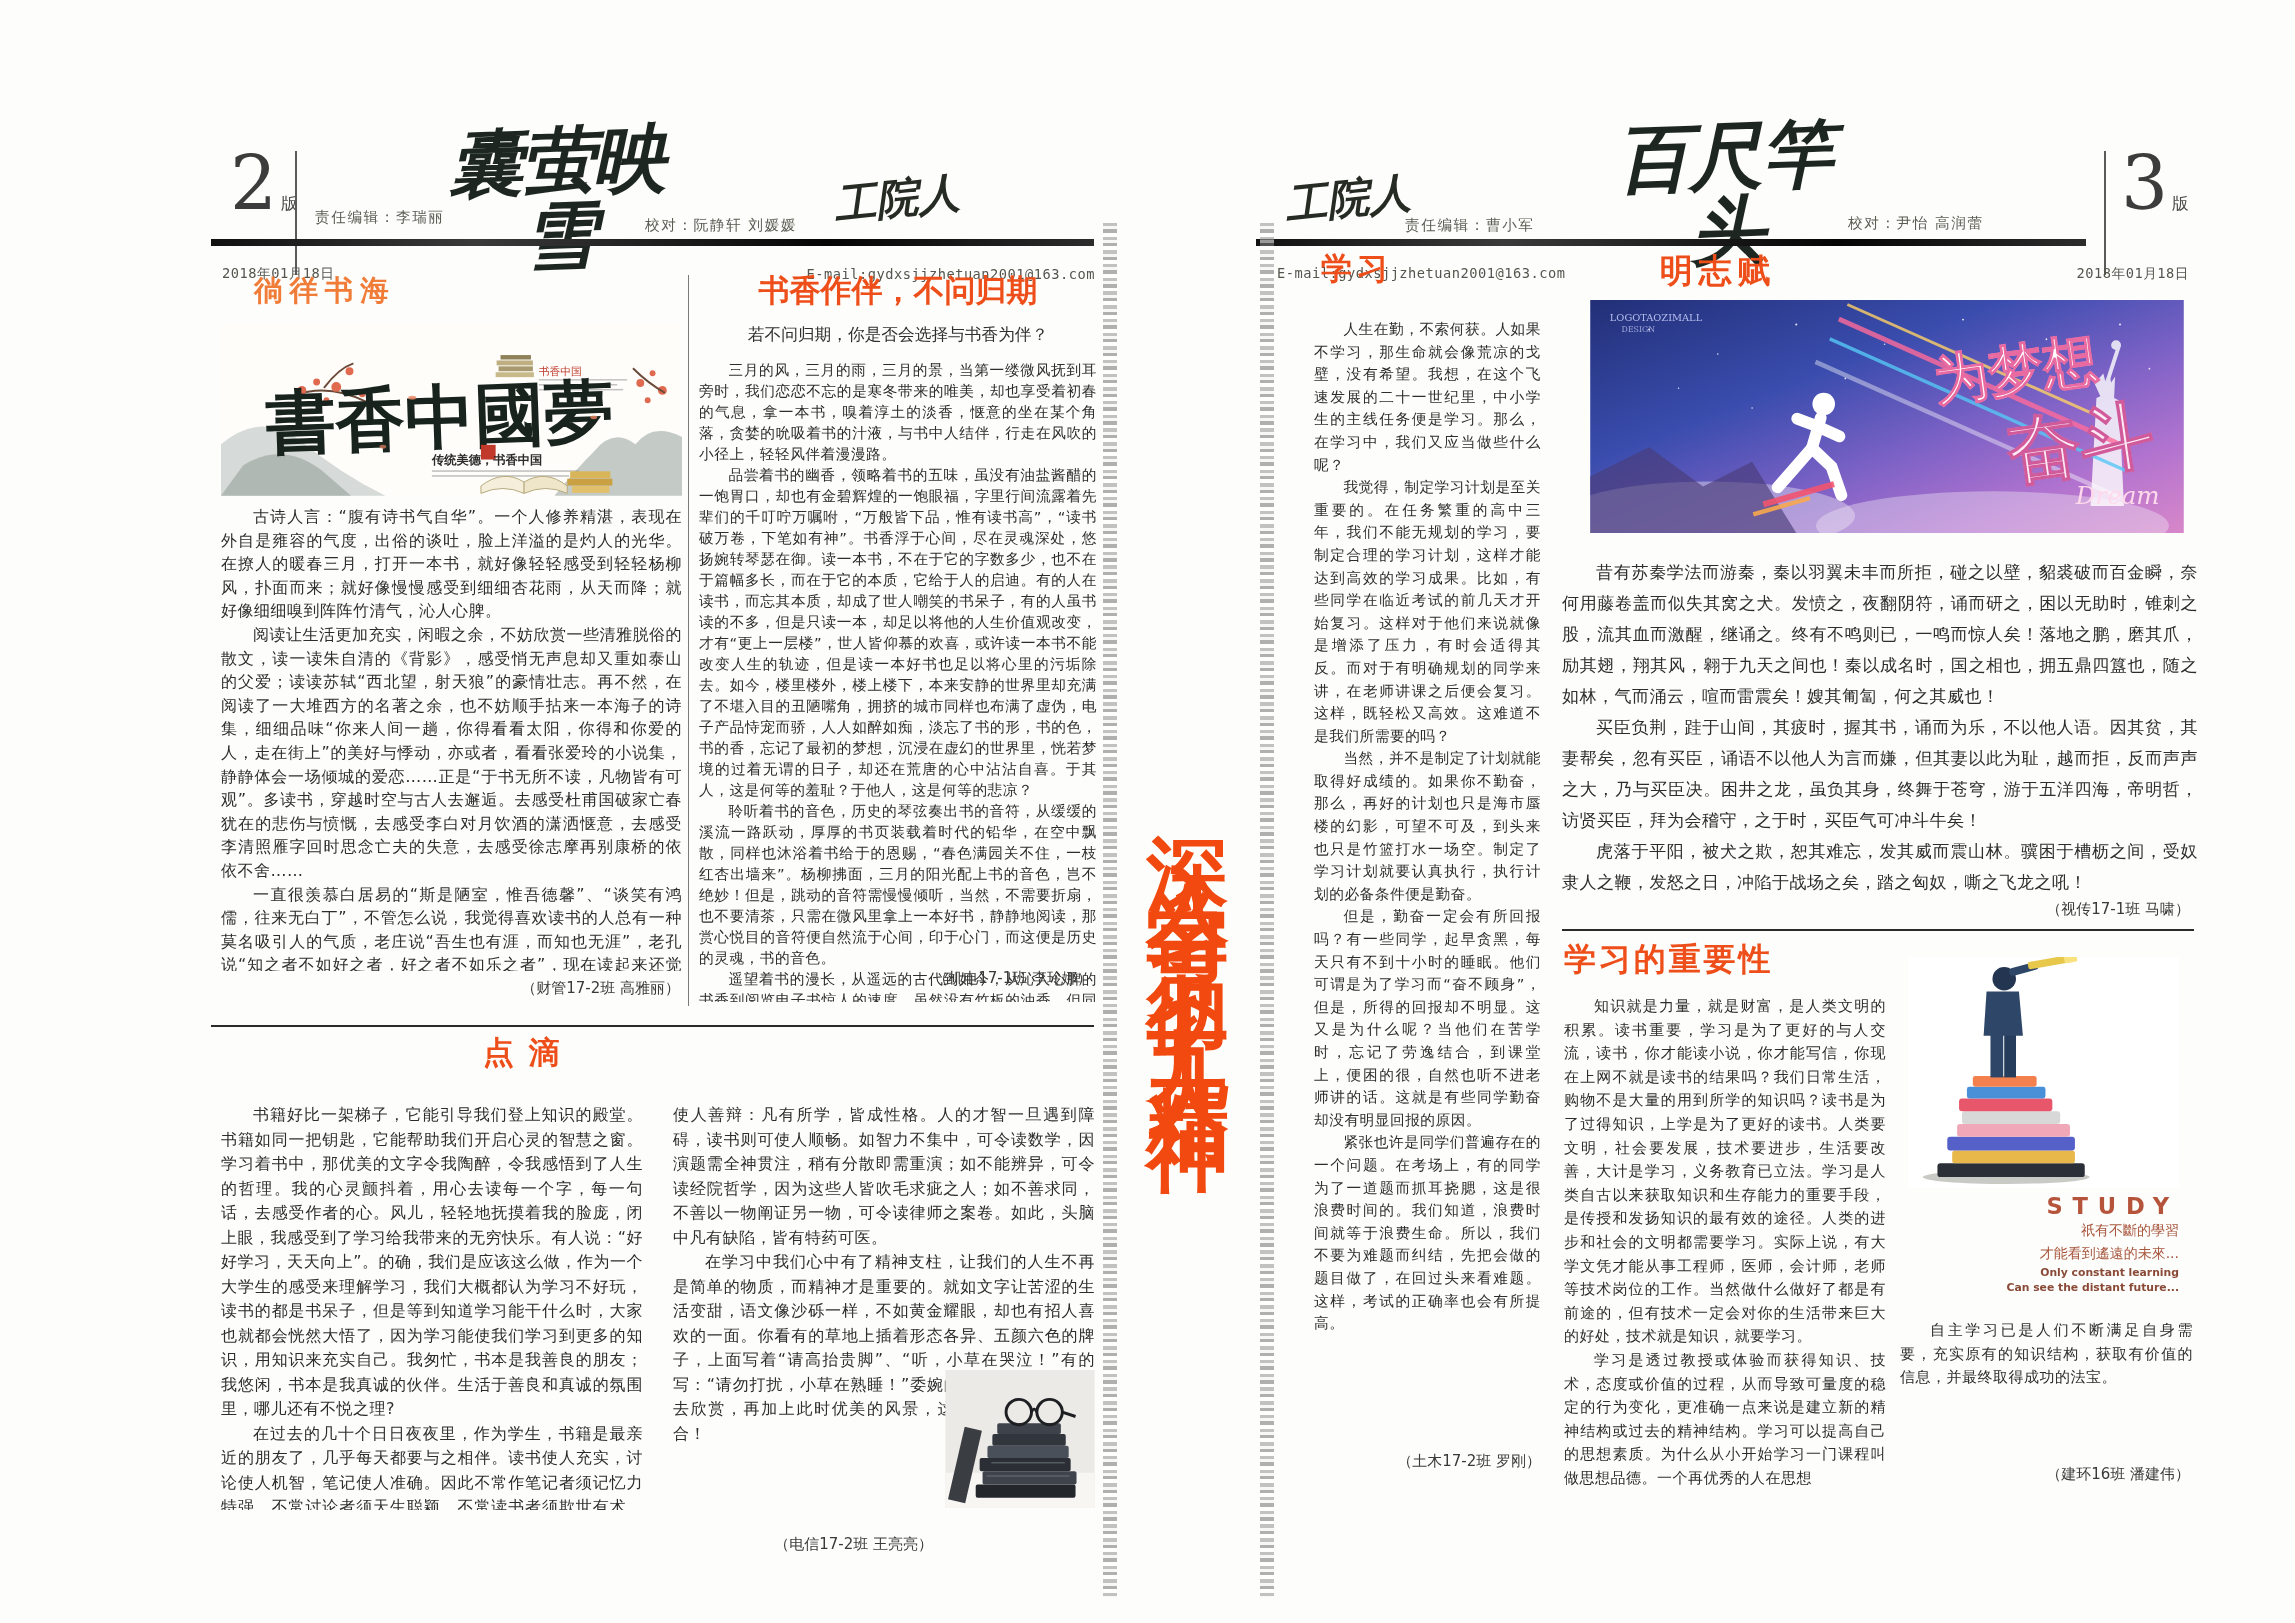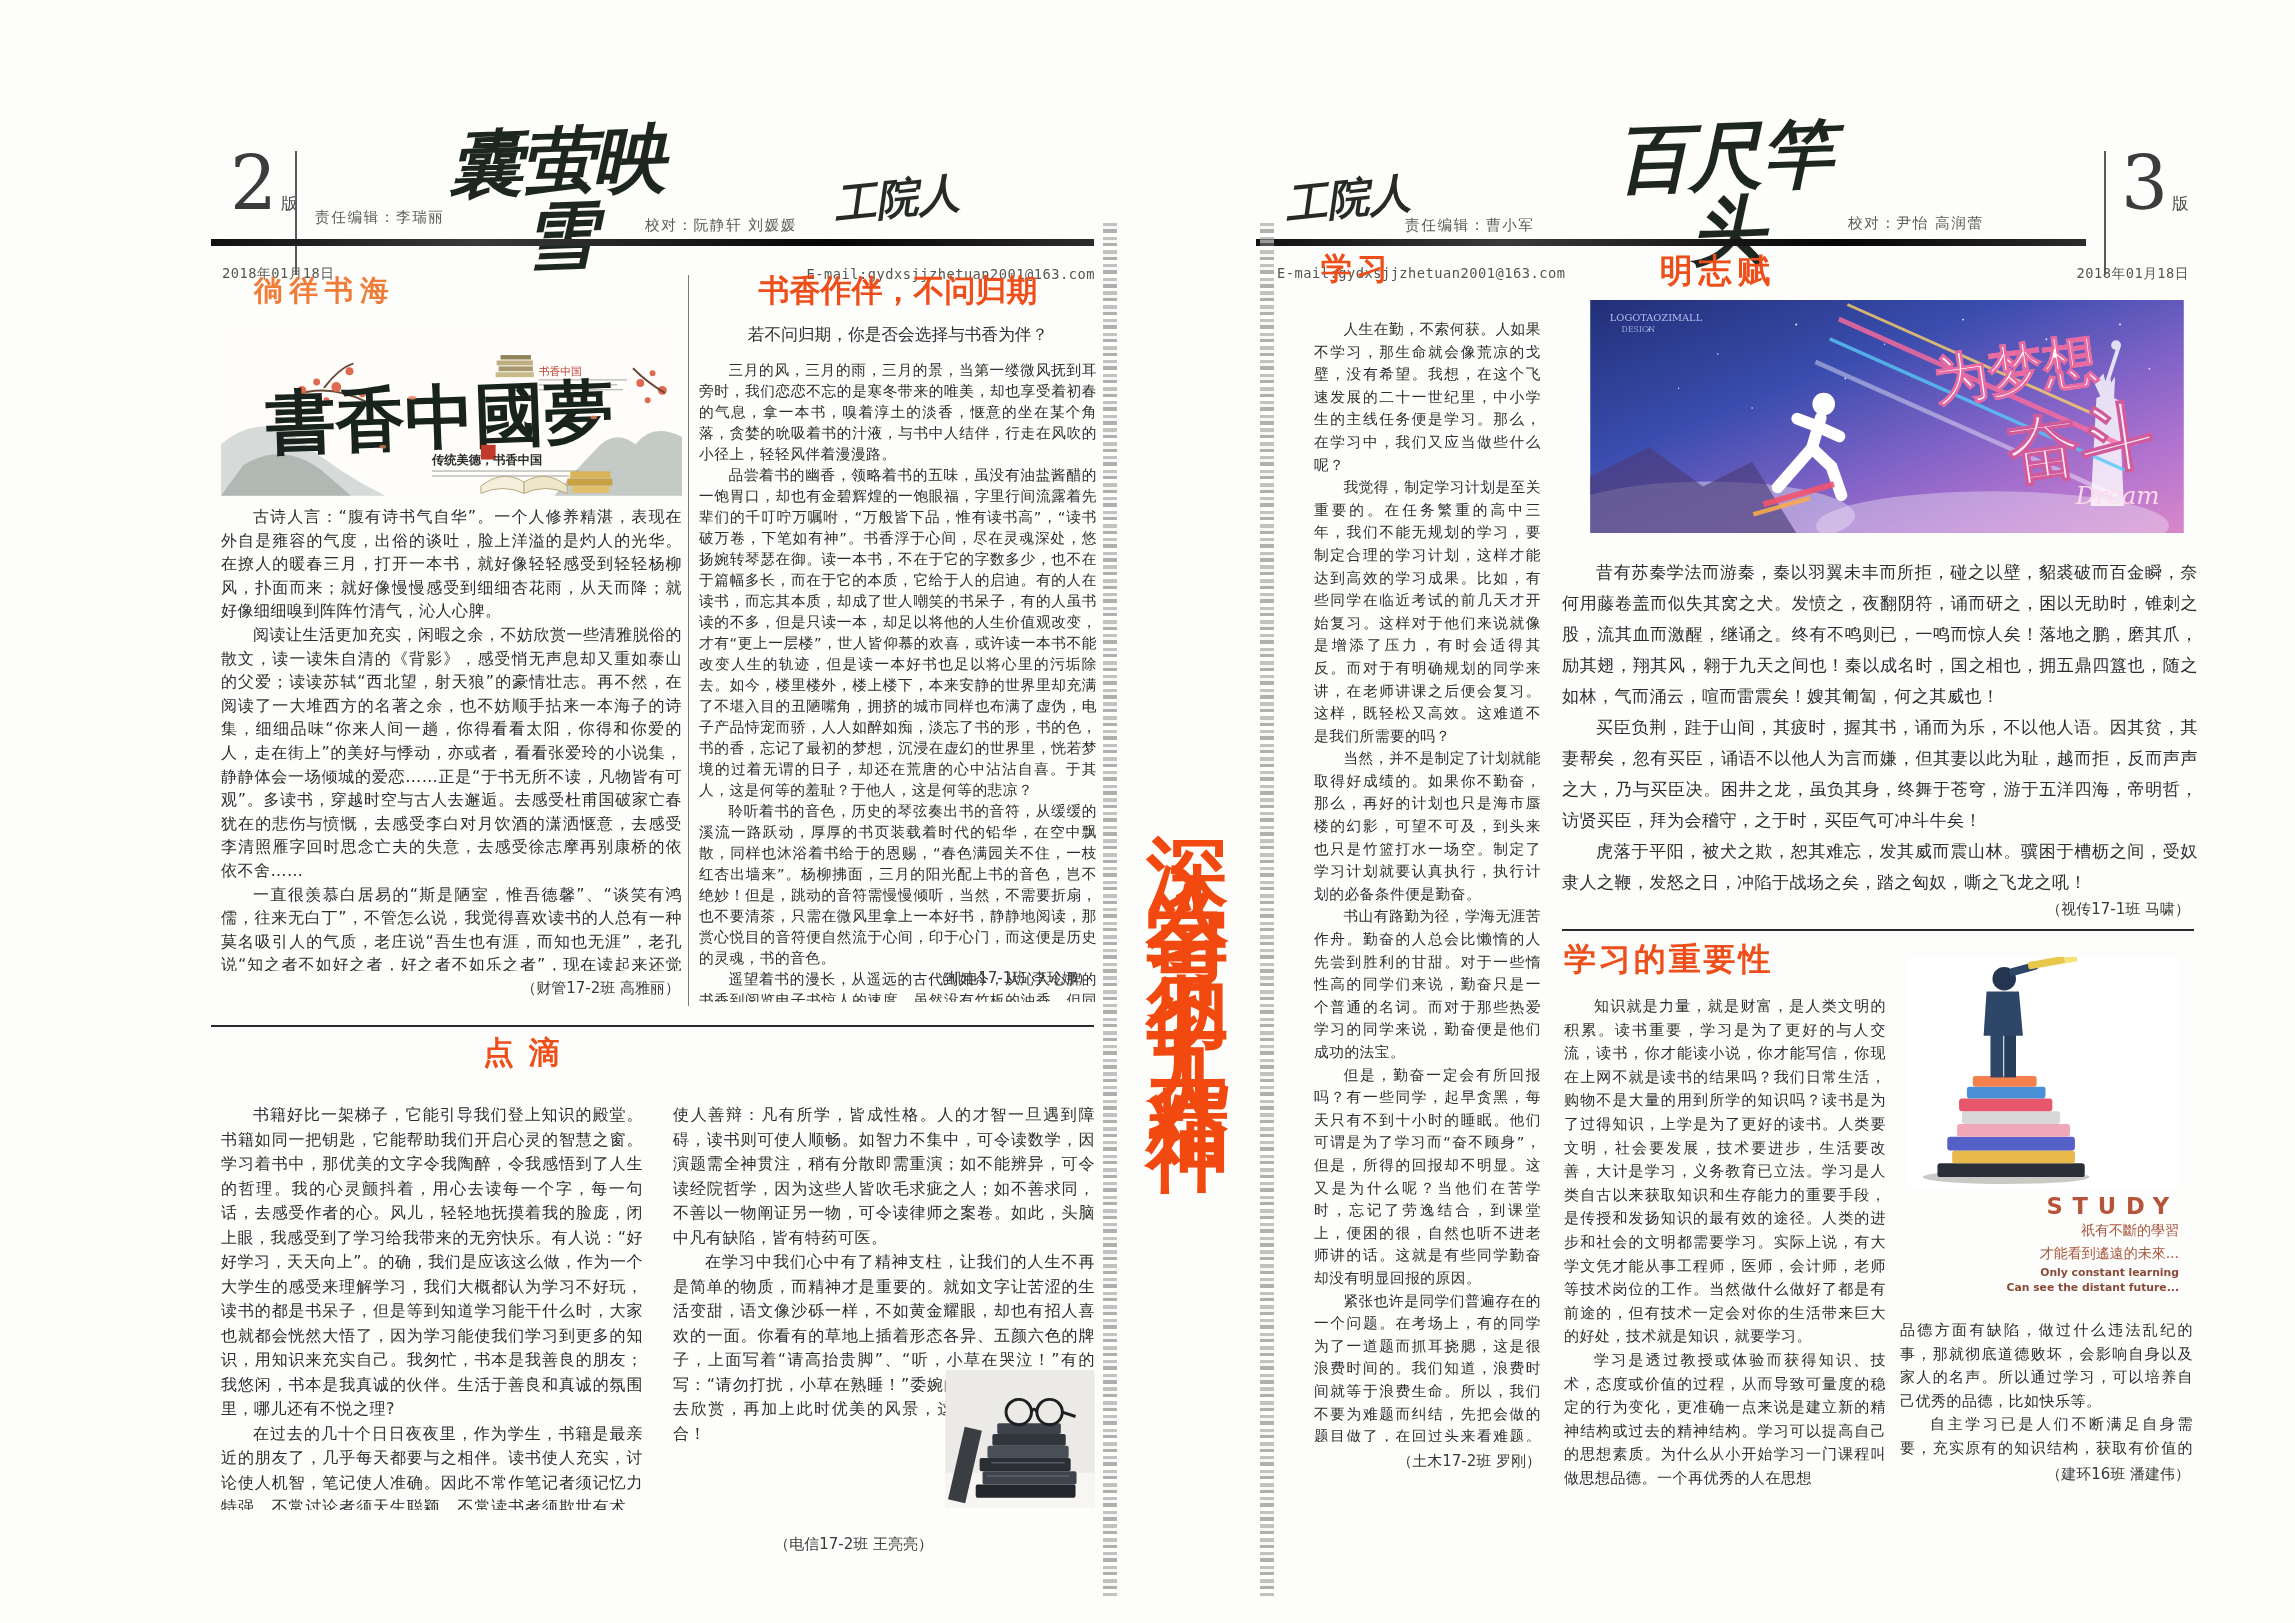--- a/index.html
+++ b/index.html
@@ -217,21 +217,20 @@
 
   <div class="abs banner-border" id="banner-border-l"></div>
   <div class="abs banner-border" id="banner-border-r"></div>
   <div class="abs" id="banner-text">深入学习贯彻十九大精神</div>
 
   <div class="abs heading" id="rc1-head">学习</div>
   <div class="abs body-txt" id="rc1-text">
     <p>人生在勤，不索何获。人如果不学习，那生命就会像荒凉的戈壁，没有希望。我想，在这个飞速发展的二十一世纪里，中小学生的主线任务便是学习。那么，在学习中，我们又应当做些什么呢？</p>
     <p>我觉得，制定学习计划是至关重要的。在任务繁重的高中三年，我们不能无规划的学习，要制定合理的学习计划，这样才能达到高效的学习成果。比如，有些同学在临近考试的前几天才开始复习。这样对于他们来说就像是增添了压力，有时会适得其反。而对于有明确规划的同学来讲，在老师讲课之后便会复习。这样，既轻松又高效。这难道不是我们所需要的吗？</p>
     <p>当然，并不是制定了计划就能取得好成绩的。如果你不勤奋，那么，再好的计划也只是海市蜃楼的幻影，可望不可及，到头来也只是竹篮打水一场空。制定了学习计划就要认真执行，执行计划的必备条件便是勤奋。</p>
-    <p>书山有路勤为径，学海无涯苦作舟。勤奋的人总会比懒惰的人先尝到胜利的甘甜。对于一些惰性高的同学们来说，勤奋只是一个普通的名词。而对于那些热爱学习的同学来说，勤奋便是他们成功的法宝。</p>
     <p>但是，勤奋一定会有所回报吗？有一些同学，起早贪黑，每天只有不到十小时的睡眠。他们可谓是为了学习而“奋不顾身”，但是，所得的回报却不明显。这又是为什么呢？当他们在苦学时，忘记了劳逸结合，到课堂上，便困的很，自然也听不进老师讲的话。这就是有些同学勤奋却没有明显回报的原因。</p>
     <p>紧张也许是同学们普遍存在的一个问题。在考场上，有的同学为了一道题而抓耳挠腮，这是很浪费时间的。我们知道，浪费时间就等于浪费生命。所以，我们不要为难题而纠结，先把会做的题目做了，在回过头来看难题。这样，考试的正确率也会有所提高。</p>
 
   </div>
   <div class="abs byline" id="rc1-byline">（土木17-2班 罗刚）</div>
 
   <div class="abs heading" id="rc2-head">明志赋</div>
   <div class="abs" id="rc2-art">
     <svg width="594" height="233" viewBox="0 0 1210 475">
       <defs>
@@ -329,19 +328,18 @@
       </g>
     </svg>
     <div class="study-label">STUDY</div>
     <div class="study-cap">祇有不斷的學習</div>
     <div class="study-cap">才能看到遙遠的未來...</div>
     <div class="study-cap-en">Only constant learning</div>
     <div class="study-cap-en">Can see the distant future...</div>
   </div>
 
   <div class="abs body-txt" id="rc3-col2">
-    <p style="text-indent:0;">品德方面有缺陷，做过什么违法乱纪的事，那就彻底道德败坏，会影响自身以及家人的名声。所以通过学习，可以培养自己优秀的品德，比如快乐等。</p>
     <p>自主学习已是人们不断满足自身需要，充实原有的知识结构，获取有价值的信息，并最终取得成功的法宝。</p>
   </div>
   <div class="abs byline" id="rc3-byline">（建环16班 潘建伟）</div>
 
 </div>
 
 
 </body></html>

